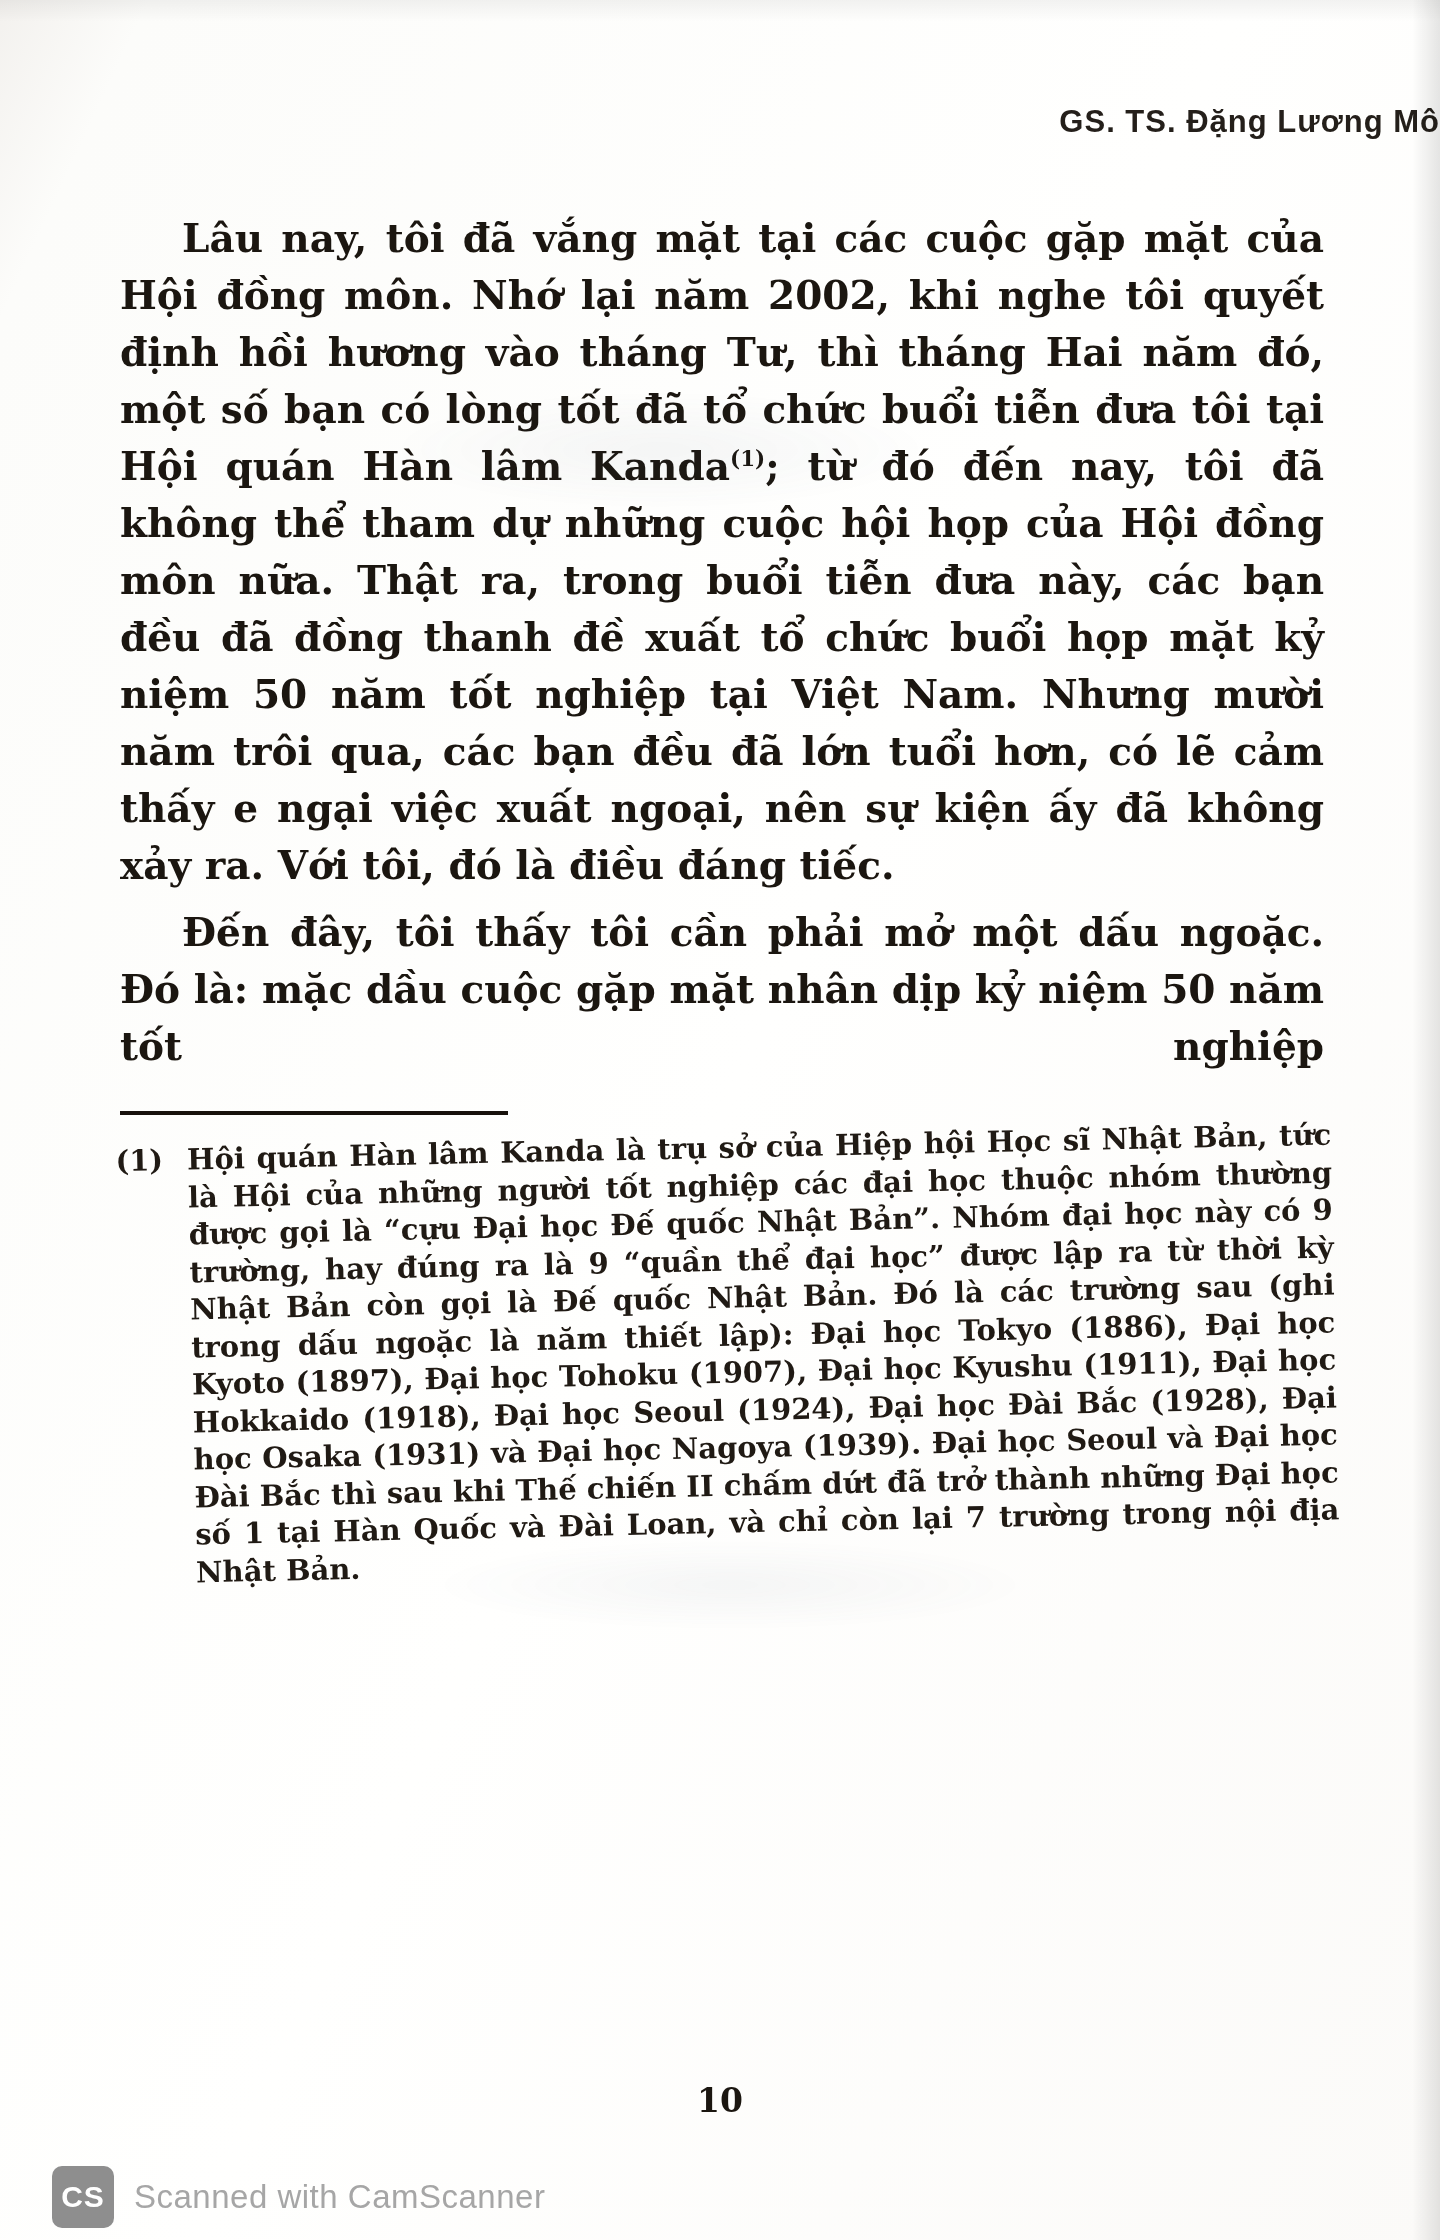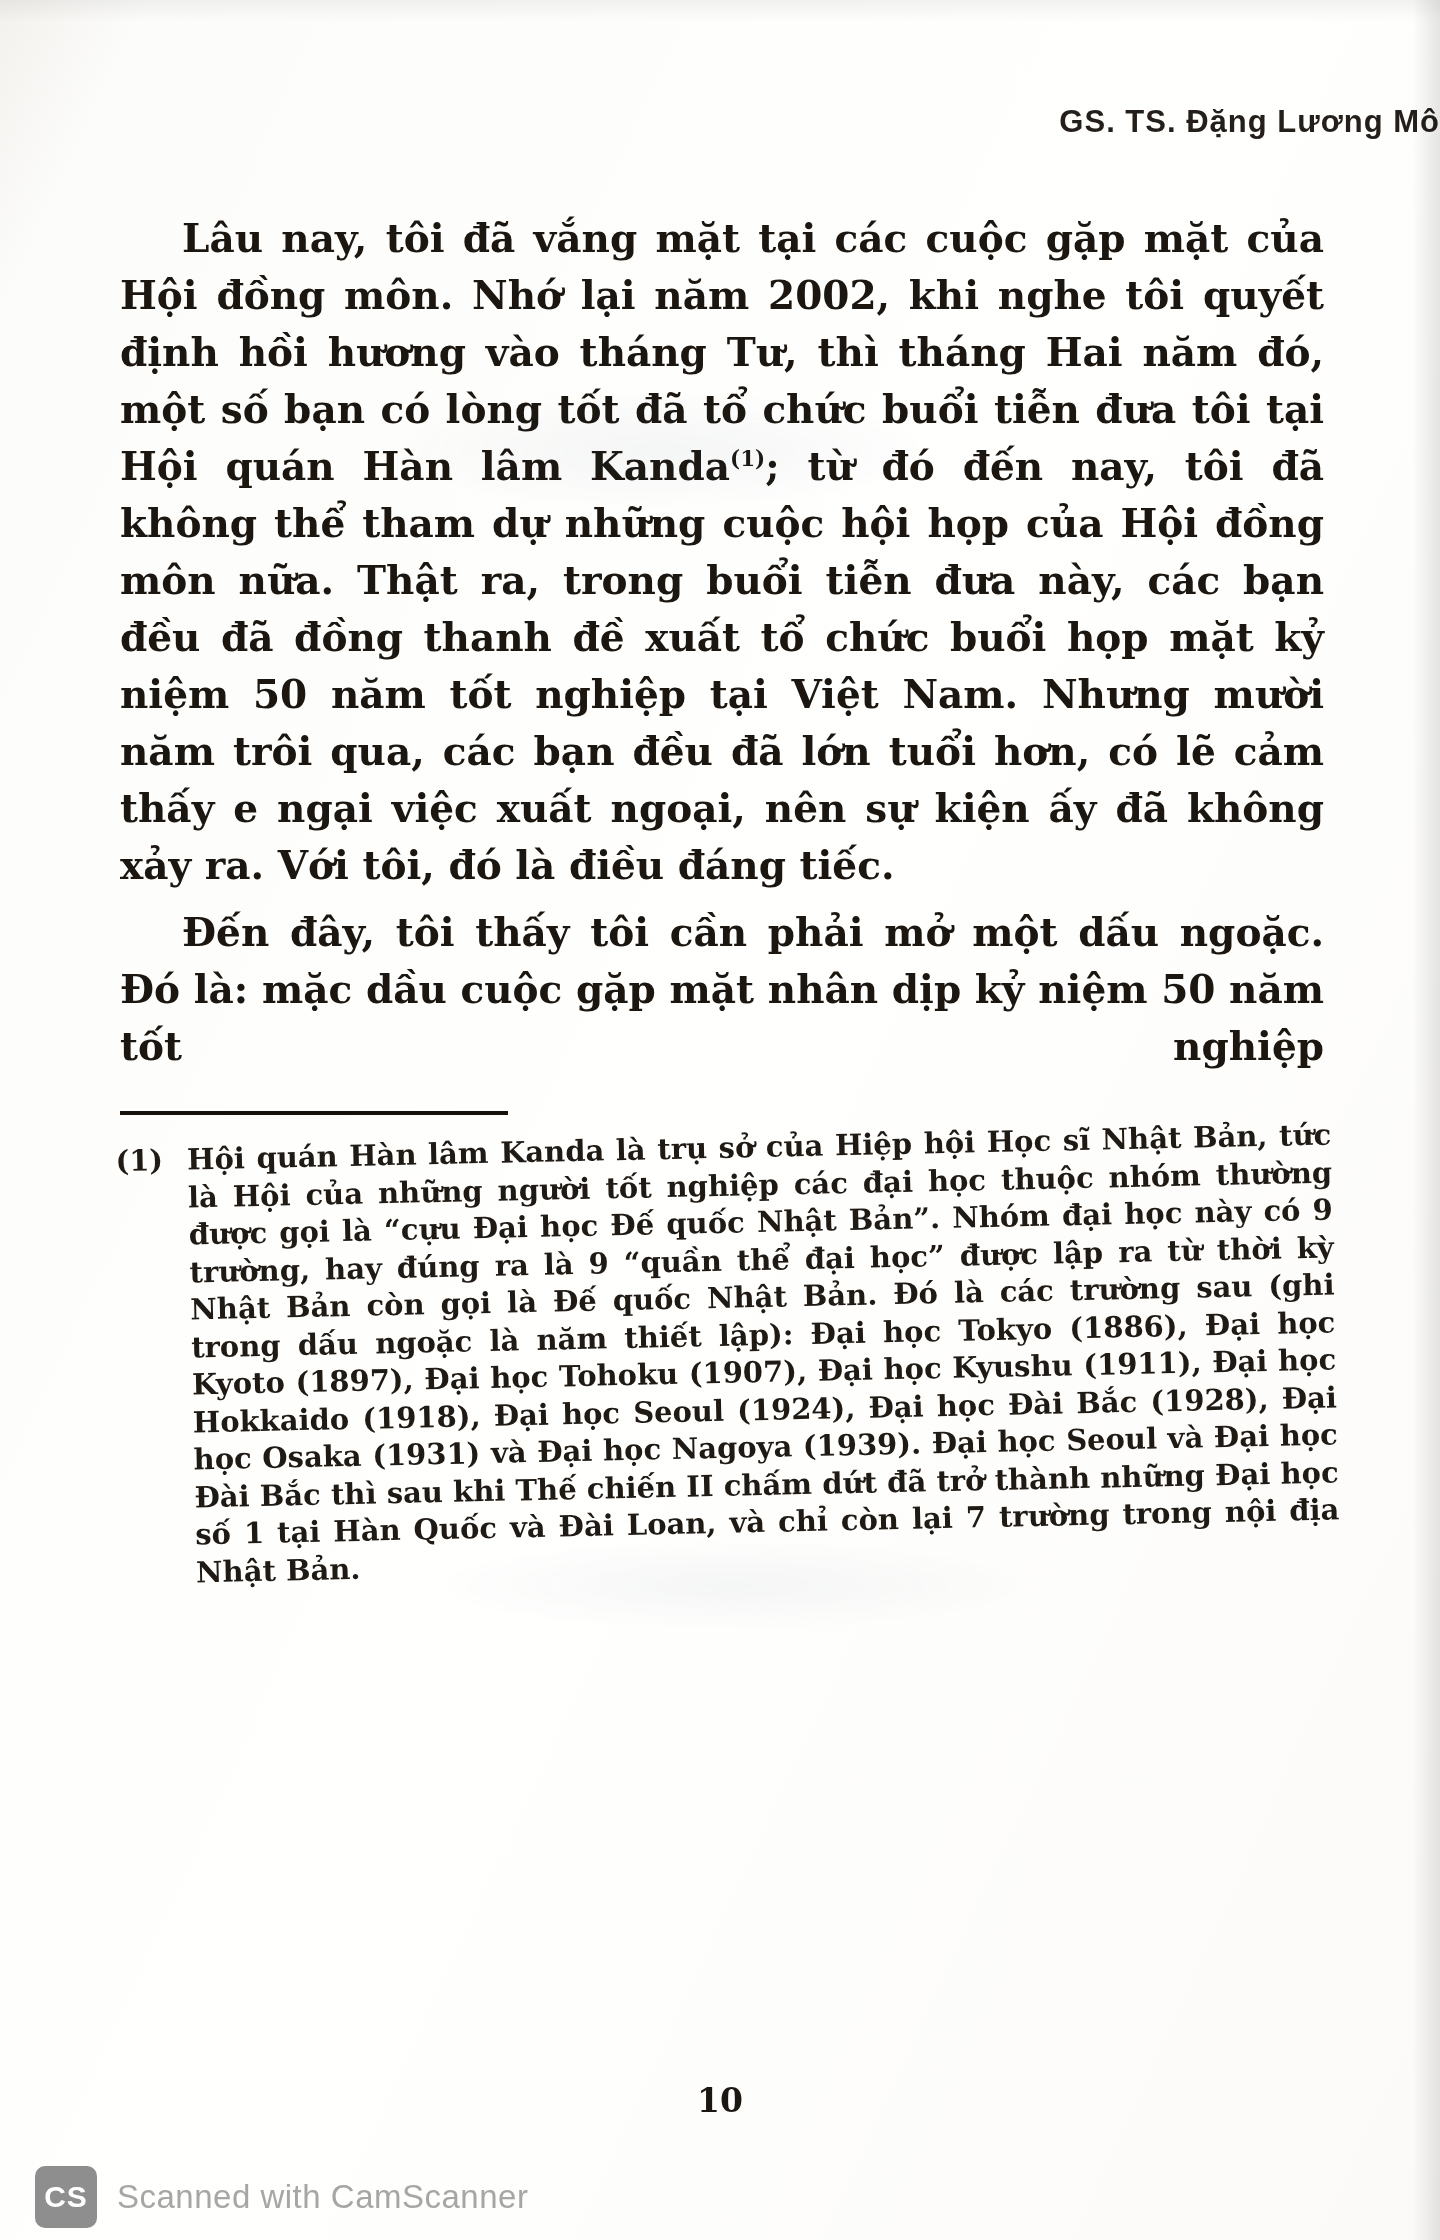--- a/index.html
+++ b/index.html
@@ -78,21 +78,21 @@
 
   .page-number {
     position: absolute; left: 0; right: 0; bottom: 120px;
     text-align: center;
     font-size: 33px;
     font-weight: 700;
     color: #1b1610;
   }
 
   .watermark {
-    position: absolute; left: 35px; bottom: 12px;
+    position: absolute; left: 52px; bottom: 12px;
     display: flex; align-items: center; gap: 20px;
     font-family: "Liberation Sans", sans-serif;
   }
   .cs-logo {
     width: 62px; height: 62px;
     background: #8e8e8e;
     border-radius: 10px;
     color: #ffffff;
     display: flex; align-items: center; justify-content: center;
     font-weight: bold; font-size: 30px; letter-spacing: 1px;

